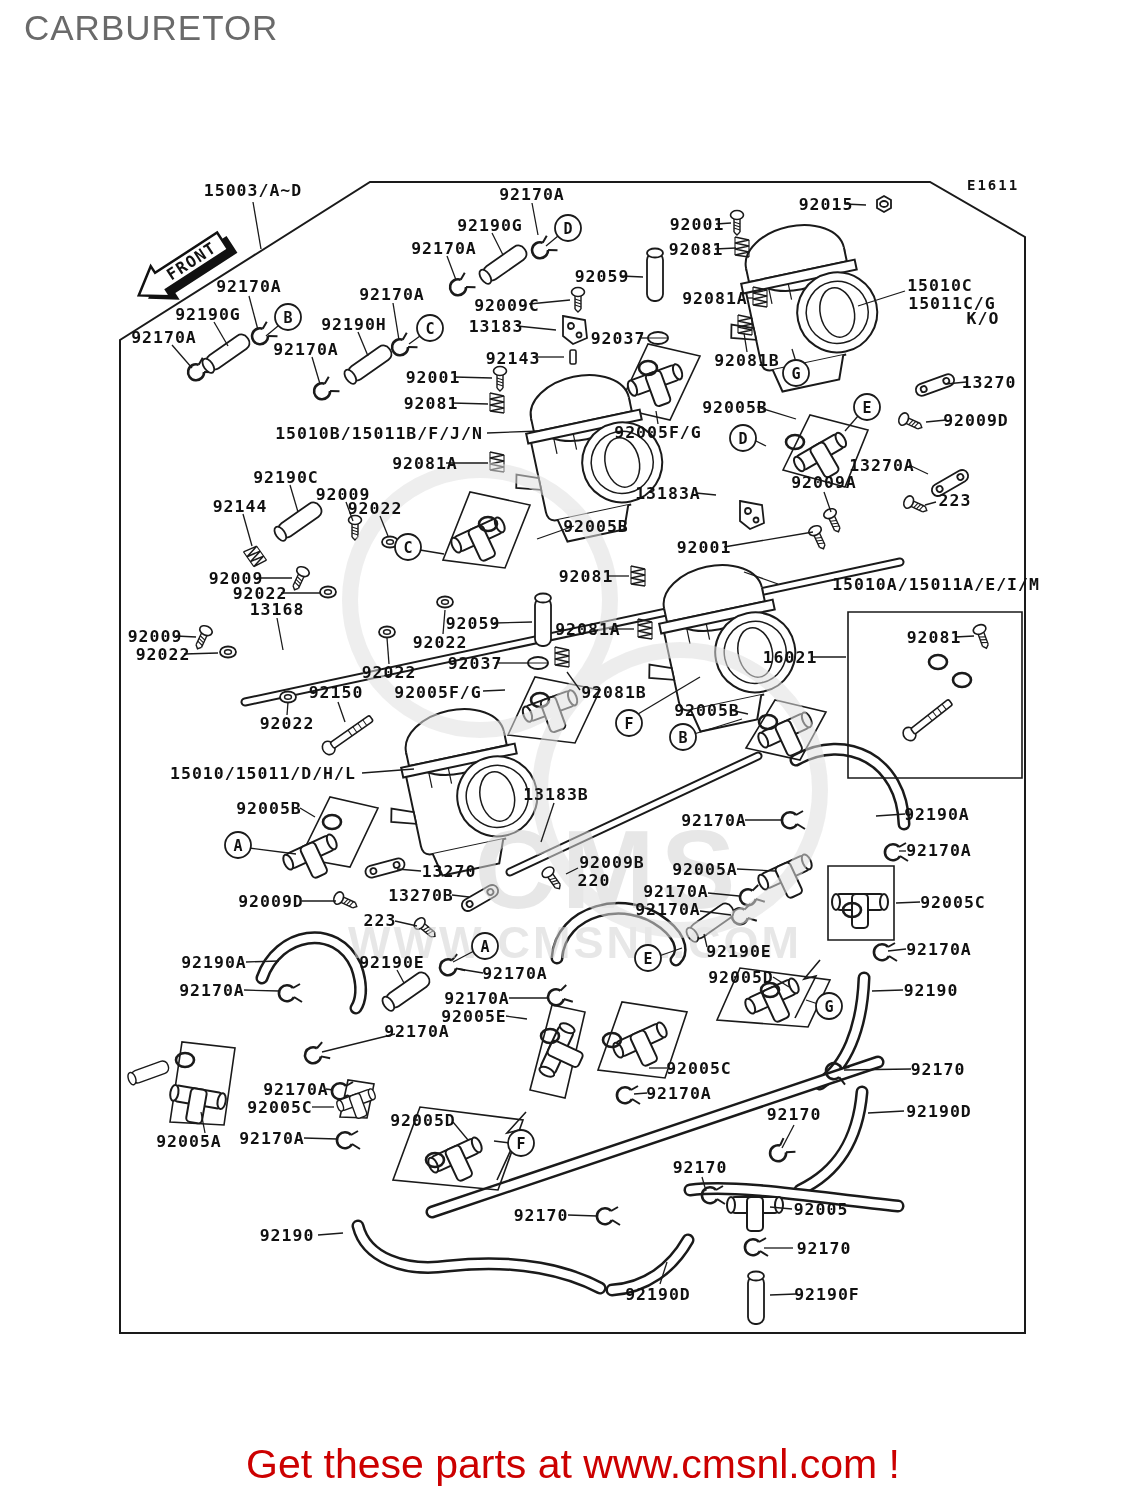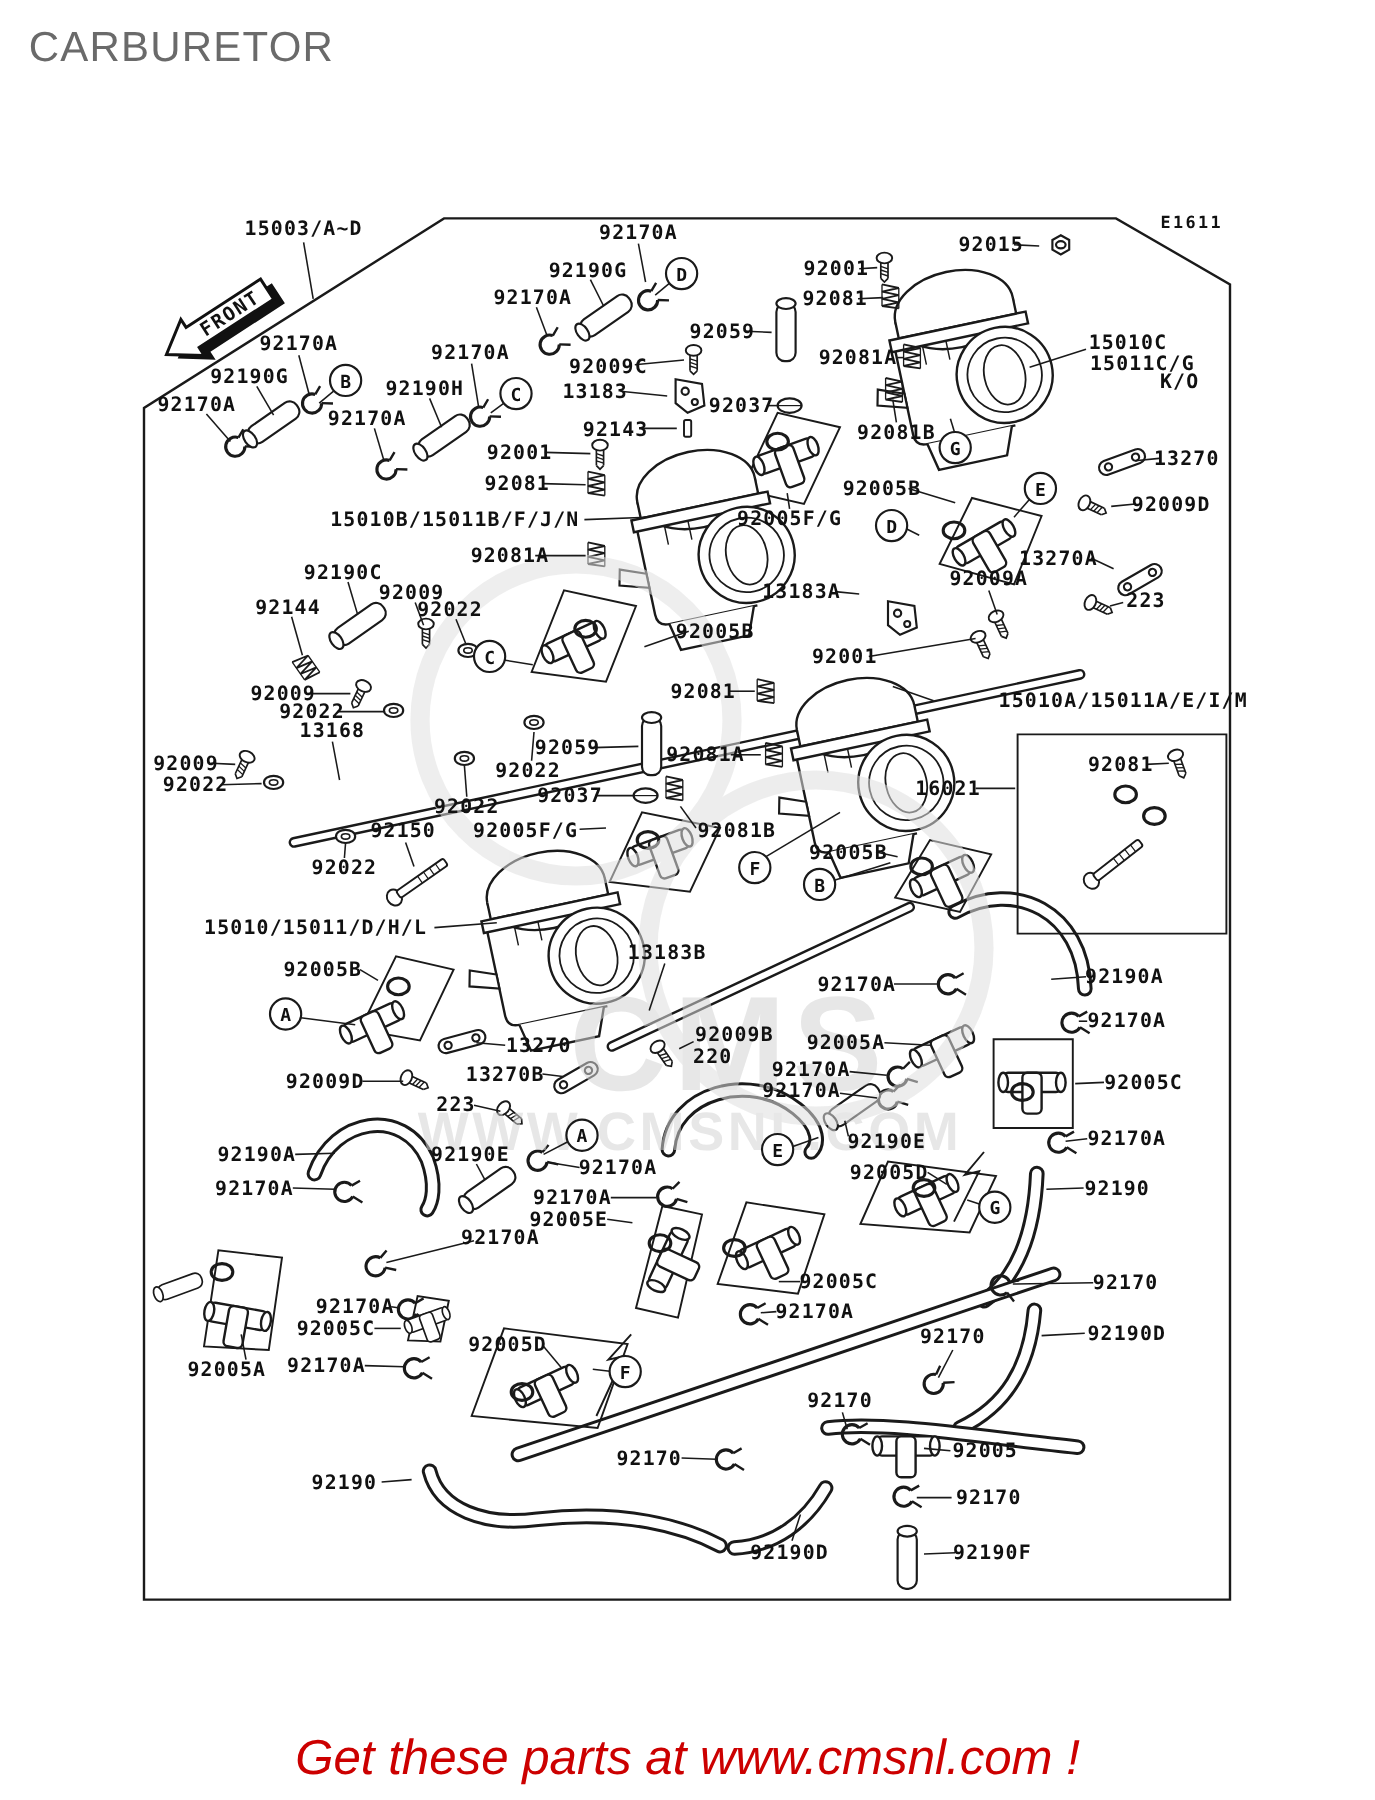--- a/index.html
+++ b/index.html
@@ -1,22 +1,22 @@
 <!DOCTYPE html>
 <html><head>
 <meta charset="utf-8">
 <style>
   html,body{margin:0;padding:0;background:#fff;}
   body{width:1146px;height:1500px;position:relative;overflow:hidden;
        font-family:"Liberation Sans",sans-serif;}
-  .page-title{position:absolute;top:20px;left:24px;font-size:35px;color:#6a6a6a;
+  .page-title{position:absolute;top:8px;left:24px;font-size:35px;color:#6a6a6a;
        letter-spacing:1px;font-family:"Liberation Sans",sans-serif;}
   .footer{position:absolute;top:1441px;left:0;right:0;text-align:center;
        font-size:41px;color:#cc0000;font-family:"Liberation Sans",sans-serif;
-       text-decoration:none;cursor:pointer;font-style:italic;}
+       text-decoration:none;cursor:pointer;}
   svg{position:absolute;top:0;left:0;}
   .lbl{font-family:"DejaVu Sans Mono",monospace;font-weight:bold;font-size:16.5px;
        letter-spacing:1px;fill:#111;}
   .code{font-family:"DejaVu Sans Mono",monospace;font-weight:bold;font-size:14px;
        letter-spacing:2px;fill:#111;}
   .callout-txt{font-family:"DejaVu Sans Mono",monospace;font-weight:bold;font-size:15px;fill:#111;}
   .wm1{font-family:"Liberation Sans",sans-serif;font-weight:bold;font-size:112px;
        fill:#d4d4d4;letter-spacing:6px;}
   .wm2{font-family:"Liberation Sans",sans-serif;font-weight:bold;font-size:45px;
        fill:#d4d4d4;letter-spacing:3px;}

